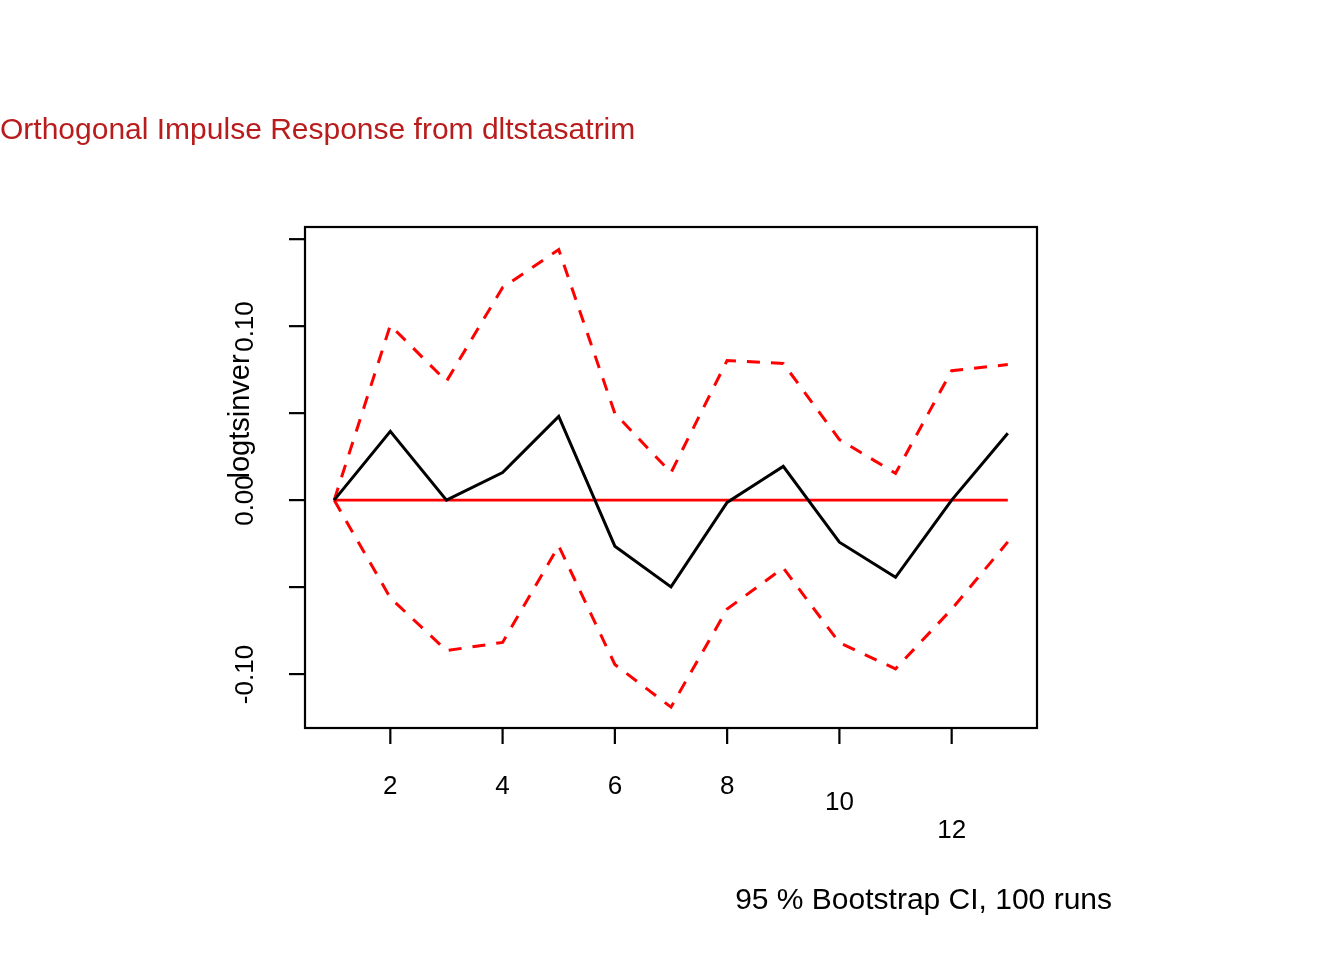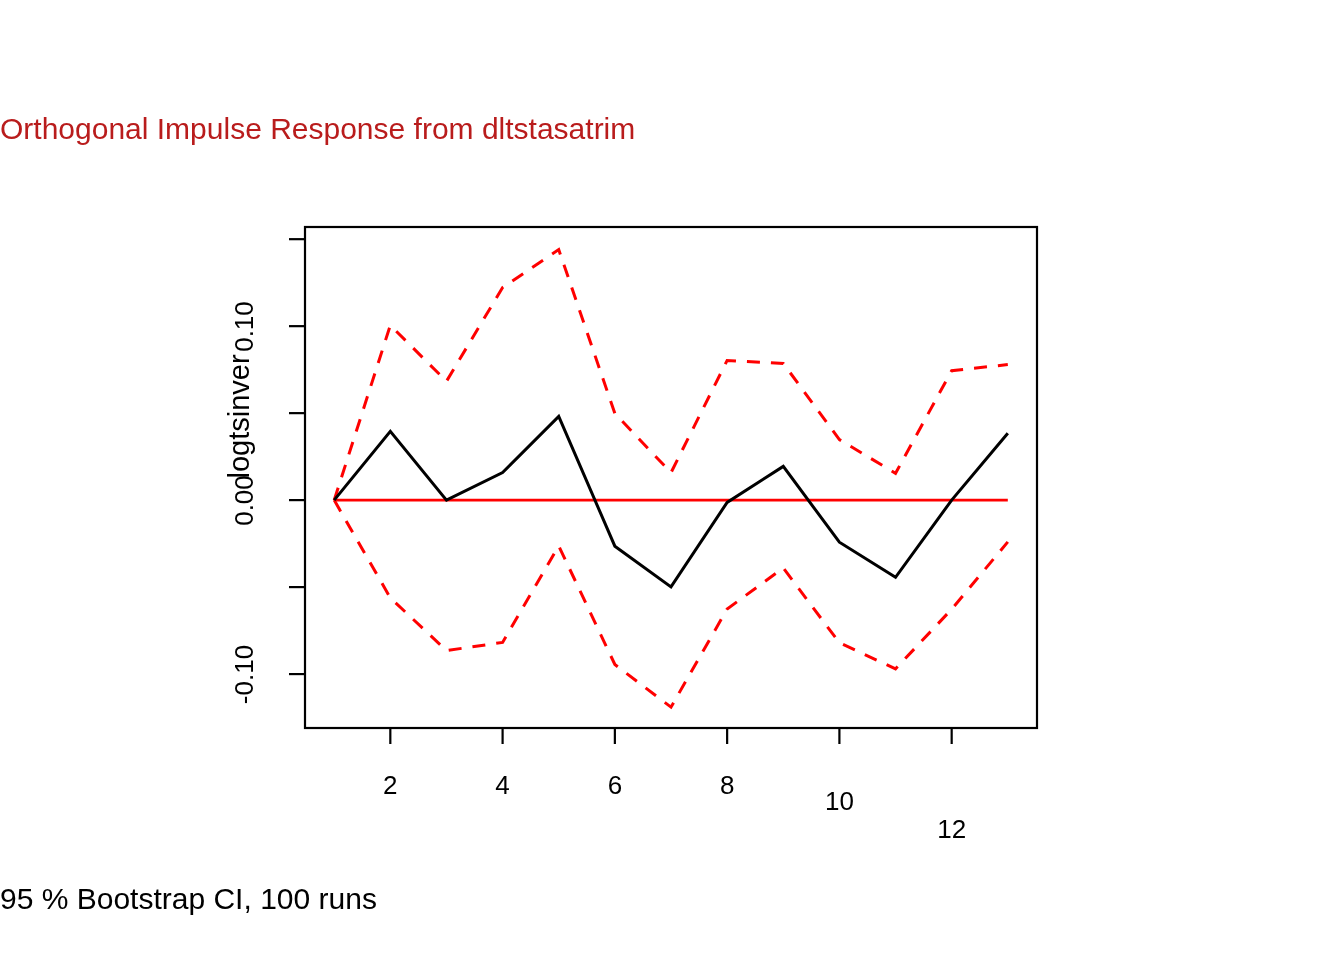--- a/index.html
+++ b/index.html
@@ -31,21 +31,21 @@
     font-family: "Liberation Sans", sans-serif;
     color: #b91c1c;
     letter-spacing: 0px;
     white-space: nowrap;
   }
   .caption-text {
     position: absolute;
     left: 0;
     top: 882px;
     width: 1112px;
-    text-align: left;
+    text-align: right;
     font-size: 30px;
     font-family: "Liberation Sans", sans-serif;
     color: #000000;
     white-space: nowrap;
   }
   .ylab-text {
     position: absolute;
     left: 139px;
     top: 400px;
     width: 200px;

